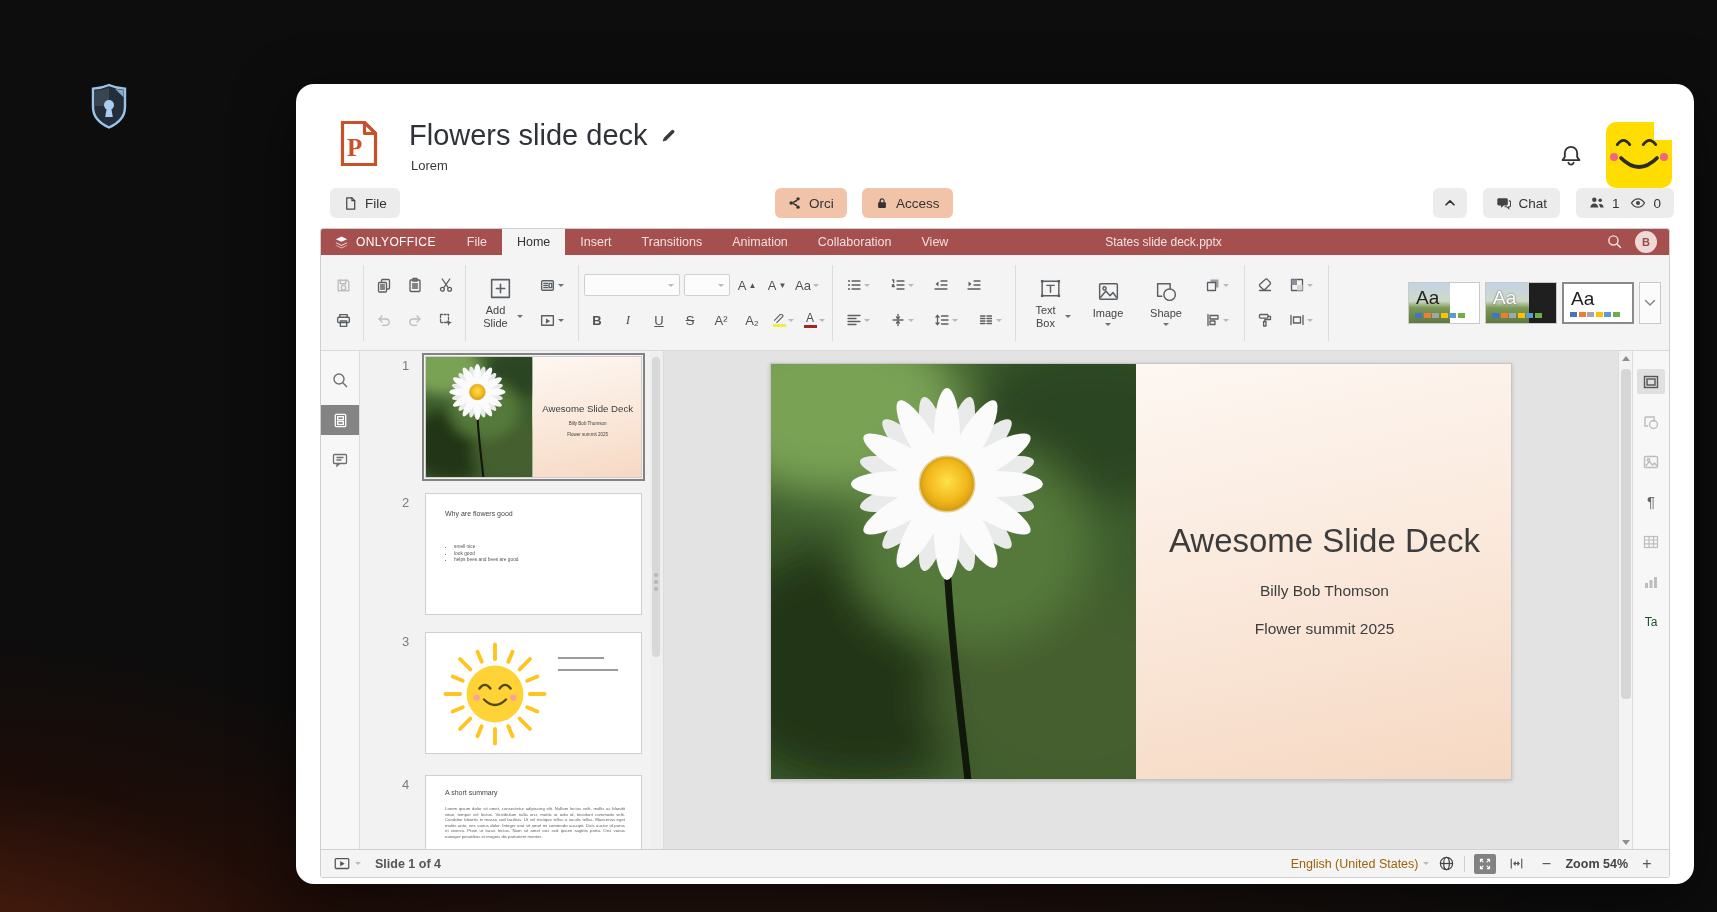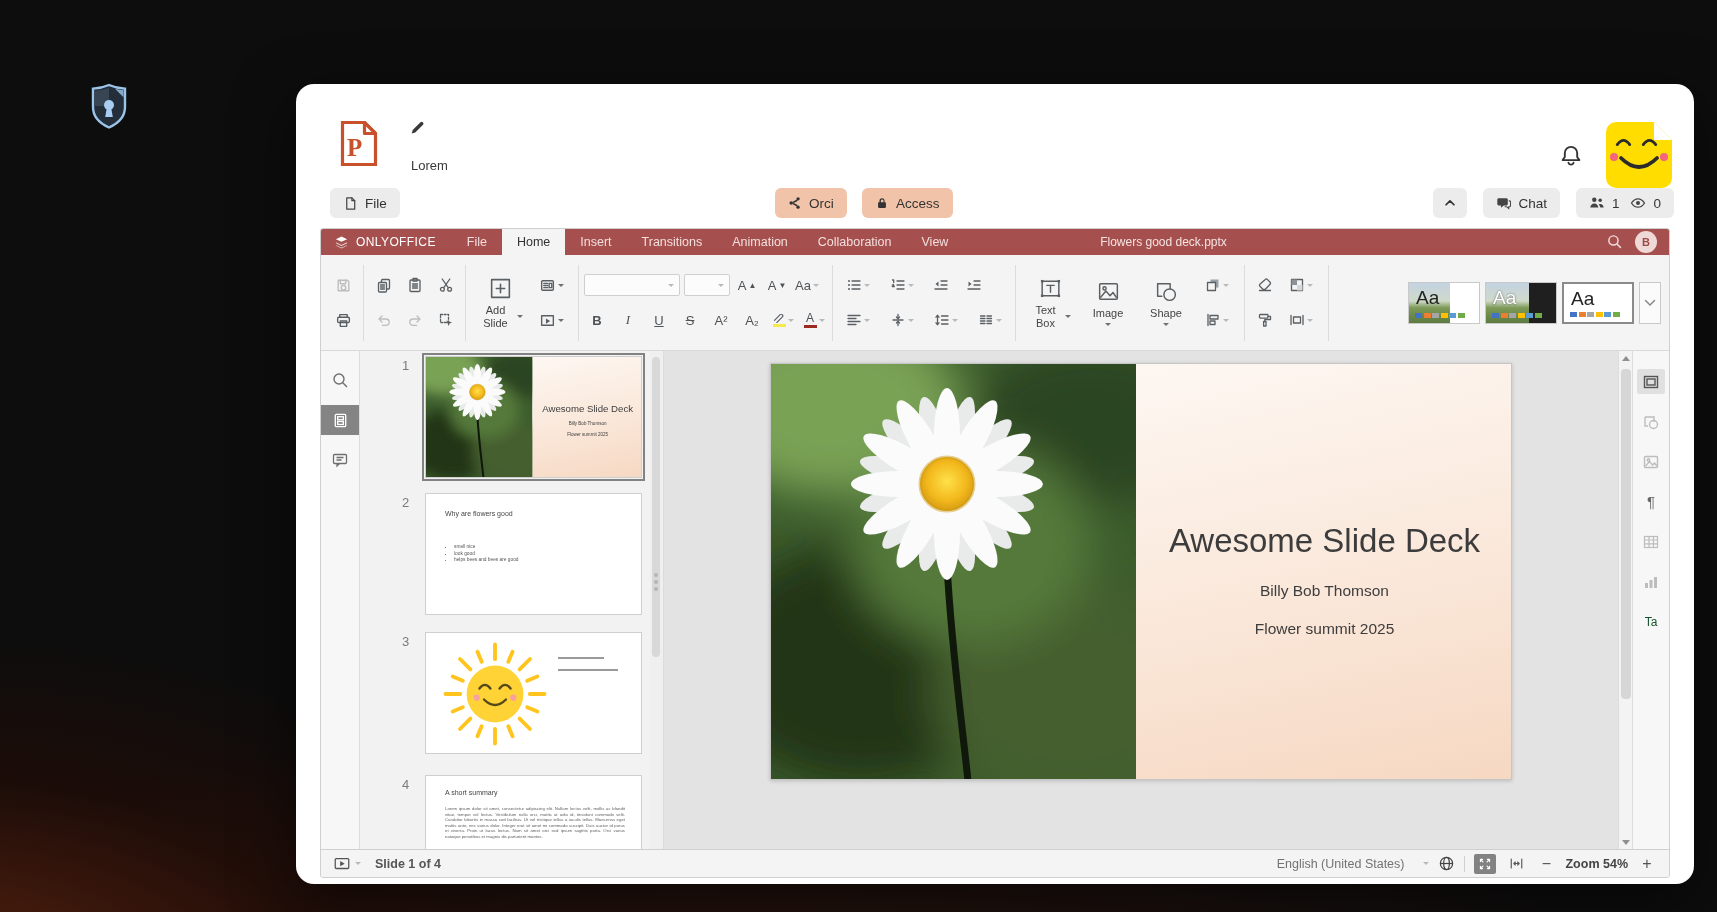--- a/index.html
+++ b/index.html
@@ -106,21 +106,21 @@
   .tri-dn { width:0;height:0;border-left:4px solid transparent;border-right:4px solid transparent;border-top:5px solid #8f8f8f; }
   .vthumb { position:absolute; left:2px; top:18px; width:10px; height:330px; background:#d6d6d6; border-radius:4px; }
   .rstrip { flex:0 0 37px; background:#f7f7f7; border-left:1px solid #dcdcdc; display:flex; flex-direction:column; align-items:center; padding-top:18px; gap:15px; }
   .rtile { width:28px; height:25px; display:flex; align-items:center; justify-content:center; border-radius:2px; cursor:pointer; font-size:15px; color:#14532d; }
   .rtile.active { background:#e0e0e0; color:#555; }
 
   
   .statusbar { flex:0 0 28px; background:#f4f4f4; border-top:1px solid #cfcfcf; display:flex; align-items:center; padding:0 12px; gap:8px; font-size:12.5px; }
   .sb-counter { font-weight:bold; color:#555; margin-left:6px; }
   .sb-right { margin-left:auto; display:flex; align-items:center; gap:9px; }
-  .sb-lang { color:#737373; display:flex; align-items:center; gap:19px; cursor:pointer; }
+  .sb-lang { color:#a16207; display:flex; align-items:center; gap:5px; cursor:pointer; }
   .sb-sep { width:1px; height:16px; background:#cfcfcf; }
   .fitbtn { width:22px; height:20px; border-radius:2px; display:flex; align-items:center; justify-content:center; cursor:pointer; }
   .fitbtn.active { background:#828282; }
   .zoomlbl { font-weight:bold; color:#444; }
   .zbtn { font-size:16px; color:#555; width:20px; text-align:center; cursor:pointer; }
 
   
   .mini2-title { position:absolute; left:19px; top:16px; font-size:7px; color:#454545; }
   .mini2-list { position:absolute; left:21px; top:50px; list-style:disc; padding-left:7px; font-size:4.8px; color:#555; }
   .mini2-list li { margin-bottom:1.5px; }
@@ -147,20 +147,21 @@
 
   <div class="hdr">
     <div class="doc-badge">
       <svg viewBox="0 0 38 47">
         <path d="M2.5 2.5h22l11 11v31h-33z" fill="#fff" stroke="#c8512b" stroke-width="3.2"></path>
         <path d="M24.5 2.5l11 11h-11z" fill="#fff" stroke="#c8512b" stroke-width="3.2" stroke-linejoin="round"></path>
       </svg>
       <span class="pletter">P</span>
     </div>
     <div class="doc-title">
+      <span>Flowers slide deck</span>
       <span>
         <svg viewBox="0 0 16 16" width="17" height="17">
             <path d="M2.5 13.7l1-3.4 7.3-7.3a1.4 1.4 0 0 1 2 0l.4.4a1.4 1.4 0 0 1 0 2l-7.3 7.3z" fill="#3a3a3a"></path>
           </svg>
       </span>
     </div>
     <div class="saved">Lorem</div>
 
     <div class="bellbtn">
       <svg viewBox="0 0 24 24" width="28" height="28">
@@ -250,21 +251,21 @@
         </svg>
         <span>ONLYOFFICE</span>
       </div>
       <div class="mb-tab">File</div>
       <div class="mb-tab active">Home</div>
       <div class="mb-tab">Insert</div>
       <div class="mb-tab">Transitions</div>
       <div class="mb-tab">Animation</div>
       <div class="mb-tab">Collaboration</div>
       <div class="mb-tab">View</div>
-      <div class="mb-file">Flowers good deck.pptx</div>
+      <div class="mb-file">States slide deck.pptx</div>
       <div class="mb-search">
         <svg viewBox="0 0 16 16" width="17" height="17">
             <g fill="none" stroke="#f0dcdb" stroke-width="1.4">
               <circle cx="7" cy="7" r="4.3"></circle>
               <path d="M10.3 10.3L14 14"></path>
             </g>
           </svg>
       </div>
       <div class="mb-avatar">B</div>
     </div>

